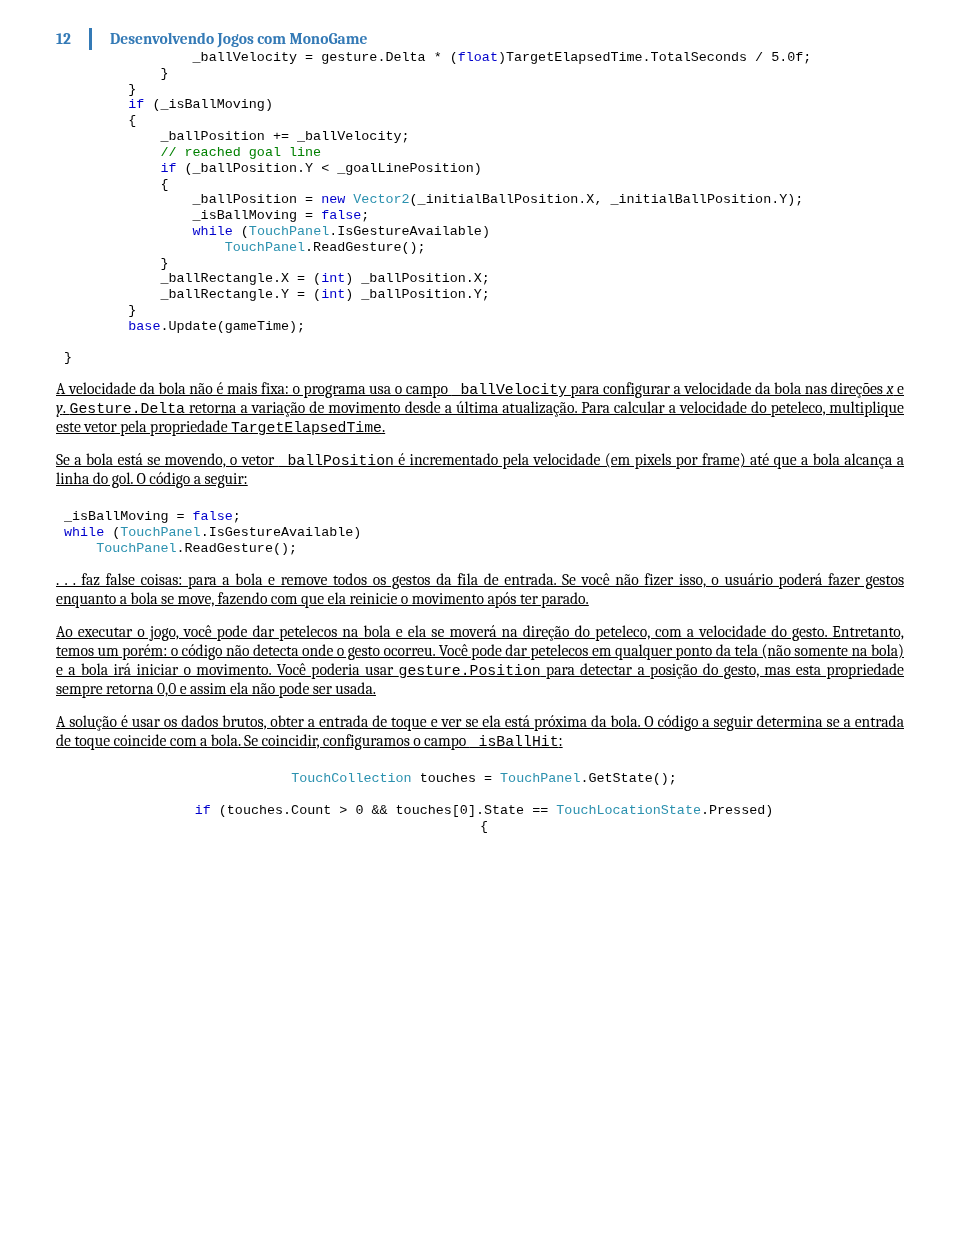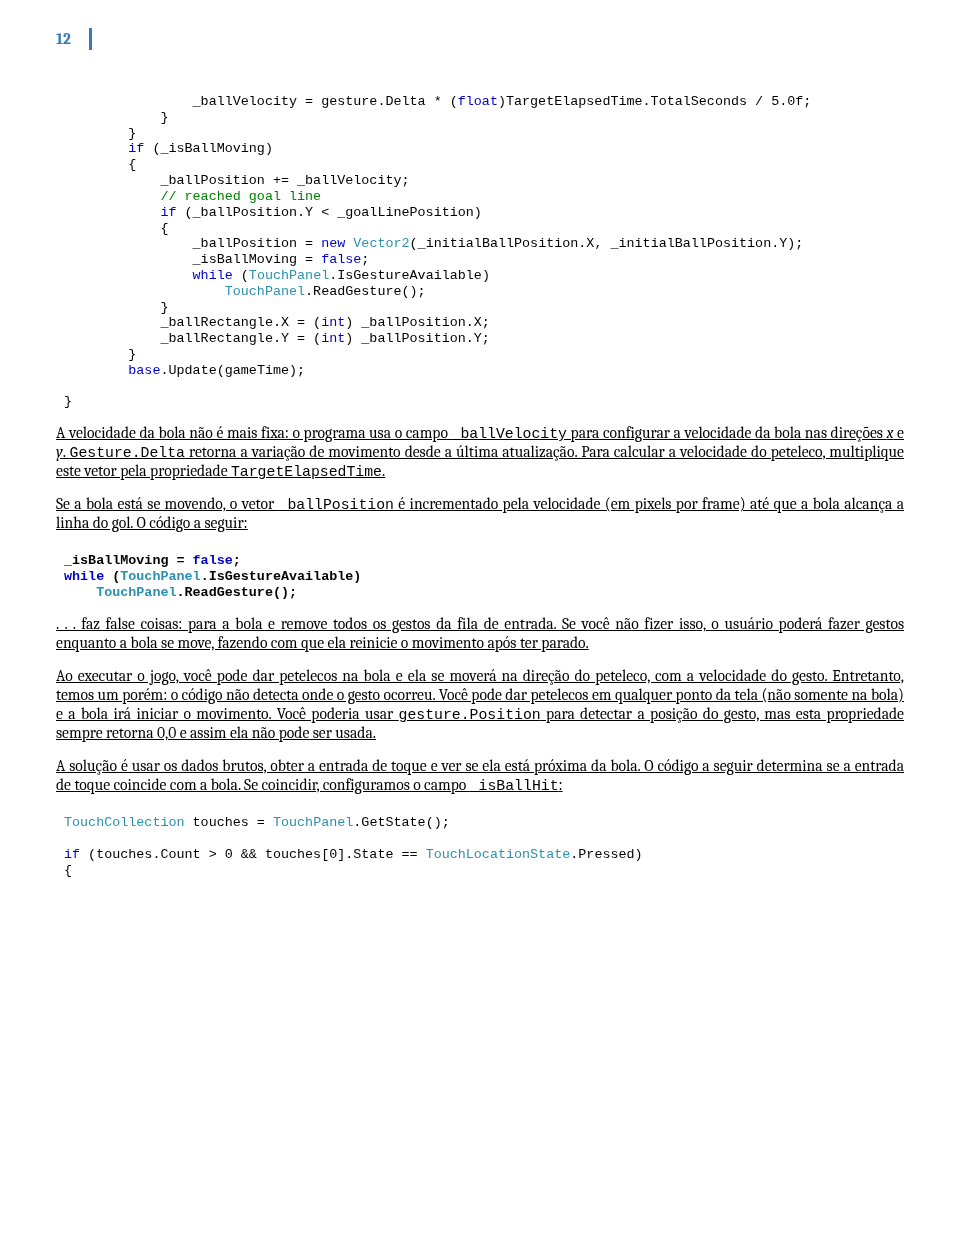--- a/index.html
+++ b/index.html
@@ -10,21 +10,20 @@
     font-family: Cambria, Georgia, serif;
     color: #000;
     position: relative;
     padding: 28px 56px 40px 56px;
     font-size: 15.6px;
     line-height: 1.22;
   }
   .header {
     display: flex;
     align-items: center;
-    margin-bottom: 44px;
     position: relative;
     gap: 8px;
   }
   .page-number {
     color: #347ab6;
     font-weight: bold;
     font-size: 15.5px;
     margin-right: 10px;
   }
   .header-sep {
@@ -59,20 +58,21 @@
     text-decoration: underline;
   }
   .italic { font-style: italic; }
 </style>
 </head>
 <body>
 
 <div class="header">
   <span class="page-number">12</span>
   <span class="header-sep"></span>
+  <span class="header-title">Desenvolvendo Jogos com MonoGame</span>
 </div>
 
 <div class="code-block"><span>                _ballVelocity = gesture.Delta * (</span><span class="kw">float</span><span>)TargetElapsedTime.TotalSeconds / 5.0f;</span>
 <span>            }</span>
 <span>        }</span>
 <span>        </span><span class="kw">if</span><span> (_isBallMoving)</span>
 <span>        {</span>
 <span>            _ballPosition += _ballVelocity;</span>
 <span>            </span><span class="cmt">// reached goal line</span>
 <span>            </span><span class="kw">if</span><span> (_ballPosition.Y &lt; _goalLinePosition)</span>
@@ -86,26 +86,26 @@
 <span>            _ballRectangle.Y = (</span><span class="kw">int</span><span>) _ballPosition.Y;</span>
 <span>        }</span>
 <span>        </span><span class="kw">base</span><span>.Update(gameTime);</span>
 <span></span>
 <span>}</span></div>
 
 <p class="prose"><span>A velocidade da bola não é mais fixa: o programa usa o campo </span><span class="code-inline">_ballVelocity</span><span> para configurar a velocidade da bola nas direções </span><span class="italic">x</span><span> e </span><span class="italic">y</span><span>. </span><span class="code-inline">Gesture.Delta</span><span> retorna a variação de movimento desde a última atualização. Para calcular a velocidade do peteleco, multiplique este vetor pela propriedade </span><span class="code-inline">TargetElapsedTime</span><span>.</span></p>
 
 <p class="prose"><span>Se a bola está se movendo, o vetor </span><span class="code-inline">_ballPosition</span><span> é incrementado pela velocidade (em pixels por frame) até que a bola alcança a linha do gol. O código a seguir:</span></p>
 
-<div class="code-block" style="margin-top:20px;font-weight:bold;"><span>_isBallMoving = </span><span class="kw">false</span><span>;</span>
+<div class="code-block" style="margin-top:20px;"><span>_isBallMoving = </span><span class="kw">false</span><span>;</span>
 <span class="kw">while</span><span> (</span><span class="type">TouchPanel</span><span>.IsGestureAvailable)</span>
 <span>    </span><span class="type">TouchPanel</span><span>.ReadGesture();</span></div>
 
 <p class="prose">. . . faz false coisas: para a bola e remove todos os gestos da fila de entrada. Se você não fizer isso, o usuário poderá fazer gestos enquanto a bola se move, fazendo com que ela reinicie o movimento após ter parado.</p>
 
 <p class="prose"><span>Ao executar o jogo, você pode dar petelecos na bola e ela se moverá na direção do peteleco, com a velocidade do gesto. Entretanto, temos um porém: o código não detecta onde o gesto ocorreu. Você pode dar petelecos em qualquer ponto da tela (não somente na bola) e a bola irá iniciar o movimento. Você poderia usar </span><span class="code-inline">gesture.Position</span><span> para detectar a posição do gesto, mas esta propriedade sempre retorna 0,0 e assim ela não pode ser usada.</span></p>
 
 <p class="prose"><span>A solução é usar os dados brutos, obter a entrada de toque e ver se ela está próxima da bola. O código a seguir determina se a entrada de toque coincide com a bola. Se coincidir, configuramos o campo </span><span class="code-inline">_isBallHit</span><span>:</span></p>
 
-<div class="code-block" style="margin-top:20px;"><span class="type">TouchCollection</span><span> touches = </span><span class="type">TouchPanel</span><span>.GetState();</span>
+<div class="code-block" style="margin-top:20px;text-align:center;"><span class="type">TouchCollection</span><span> touches = </span><span class="type">TouchPanel</span><span>.GetState();</span>
 <span></span>
 <span class="kw">if</span><span> (touches.Count &gt; 0 &amp;&amp; touches[0].State == </span><span class="type">TouchLocationState</span><span>.Pressed)</span>
 <span>{</span></div>
 
 </body></html>

